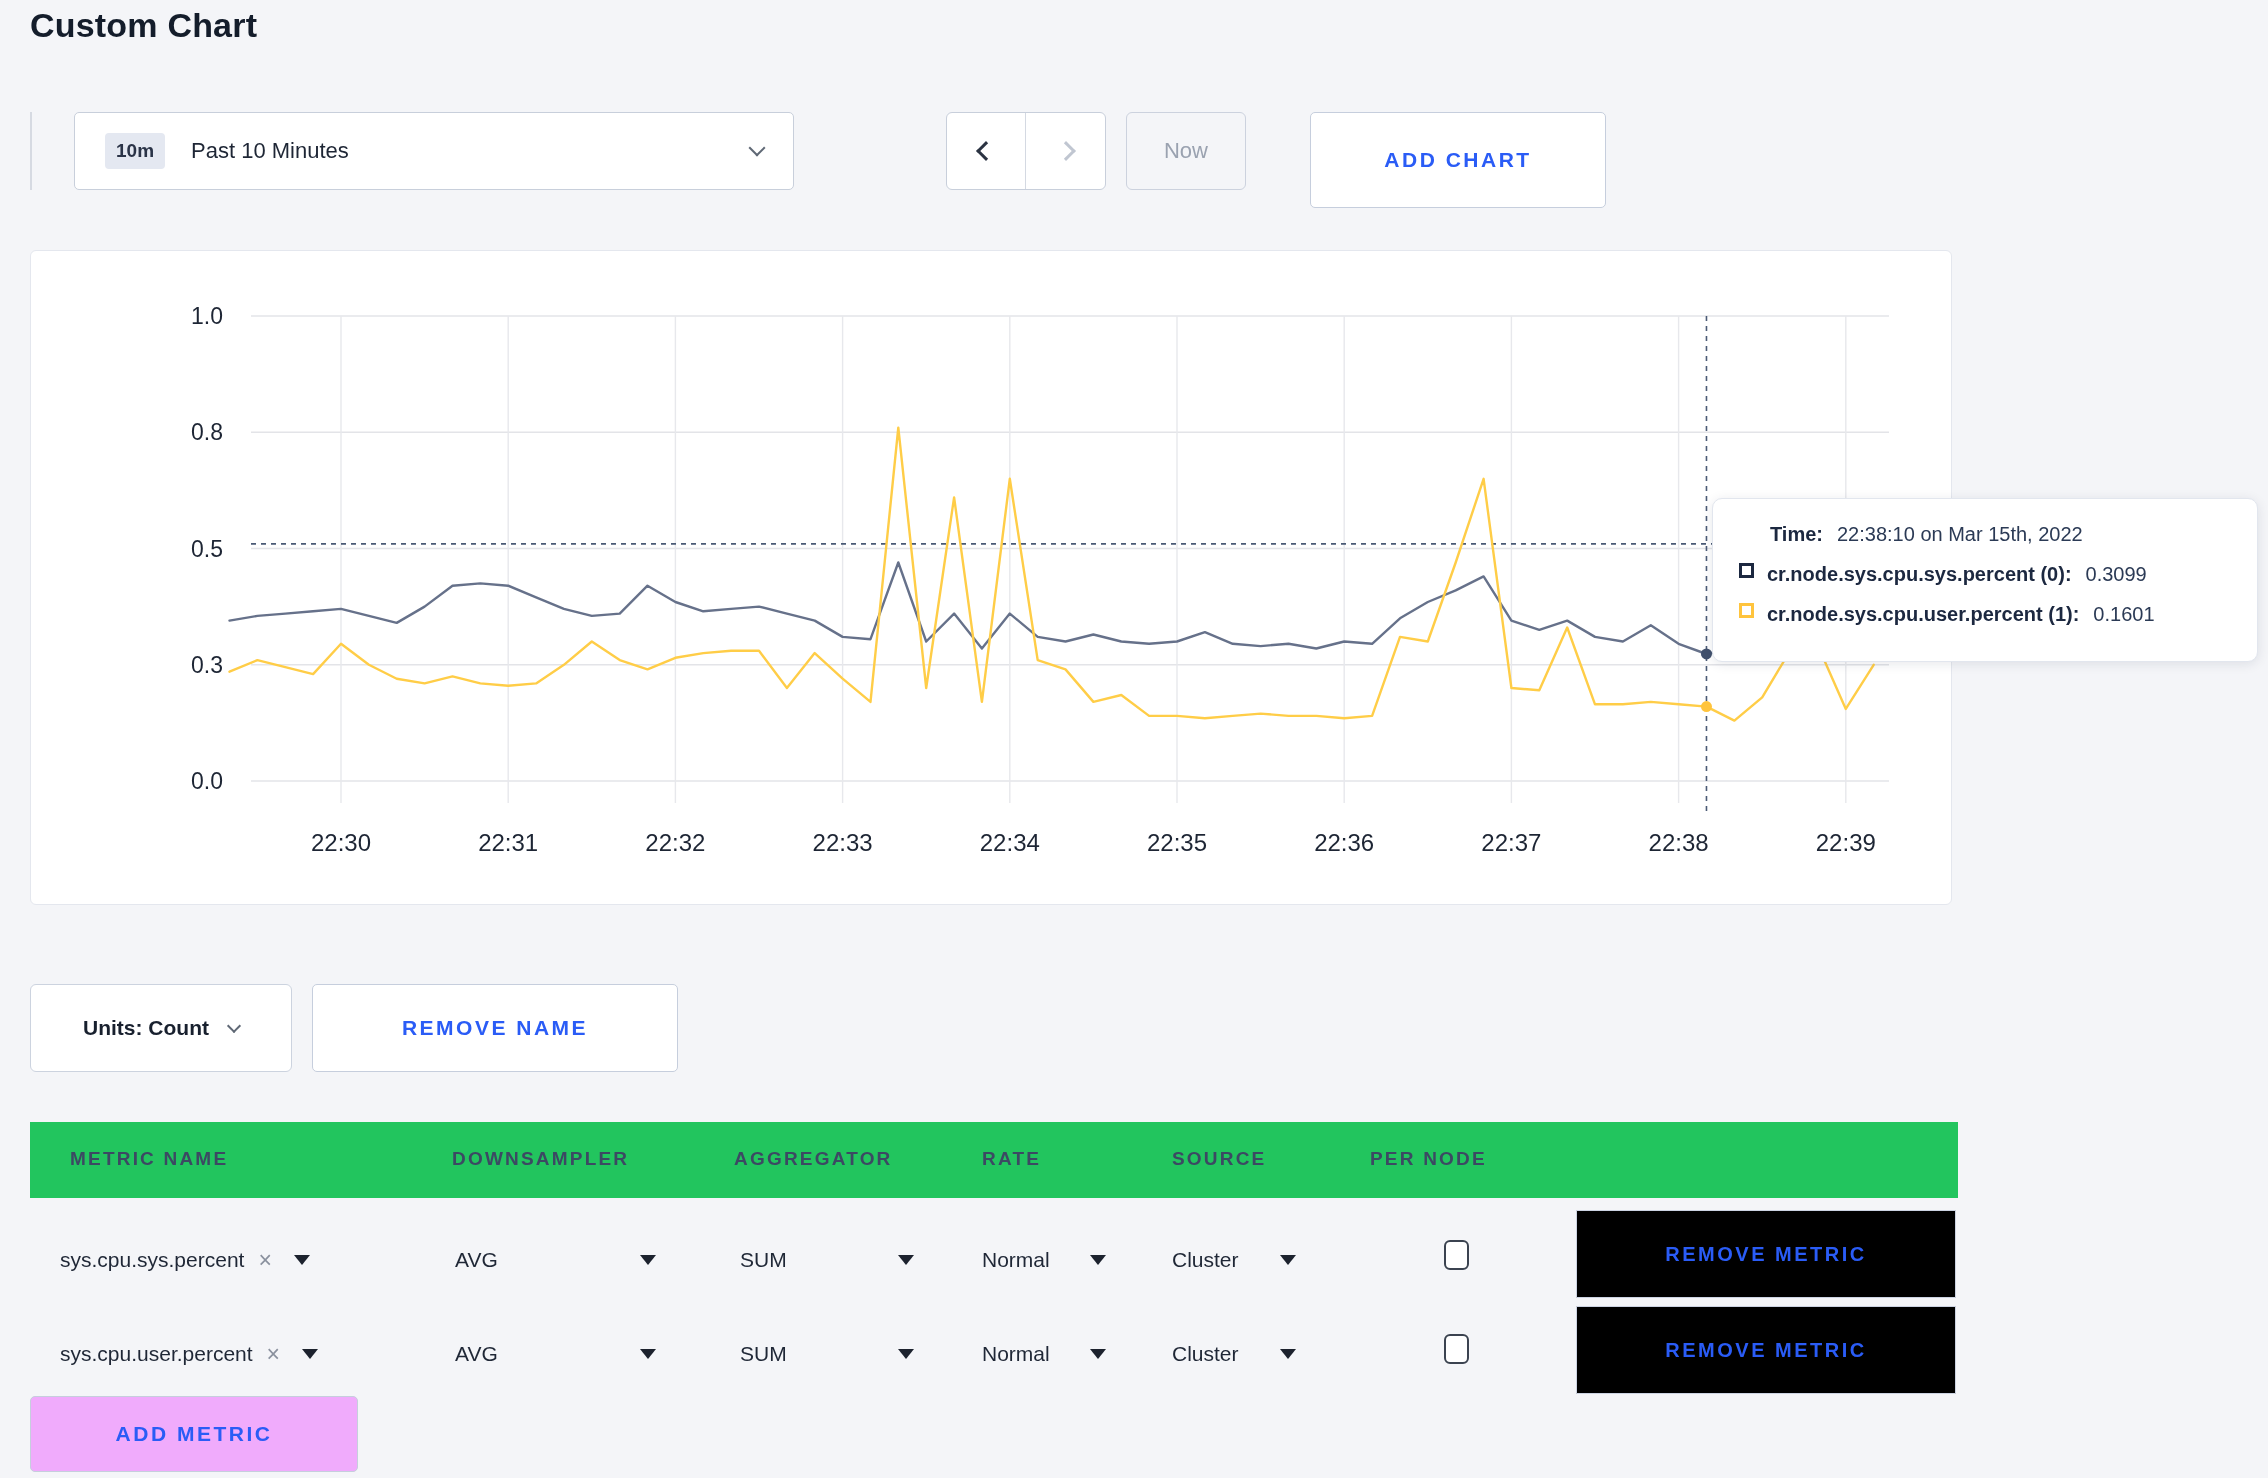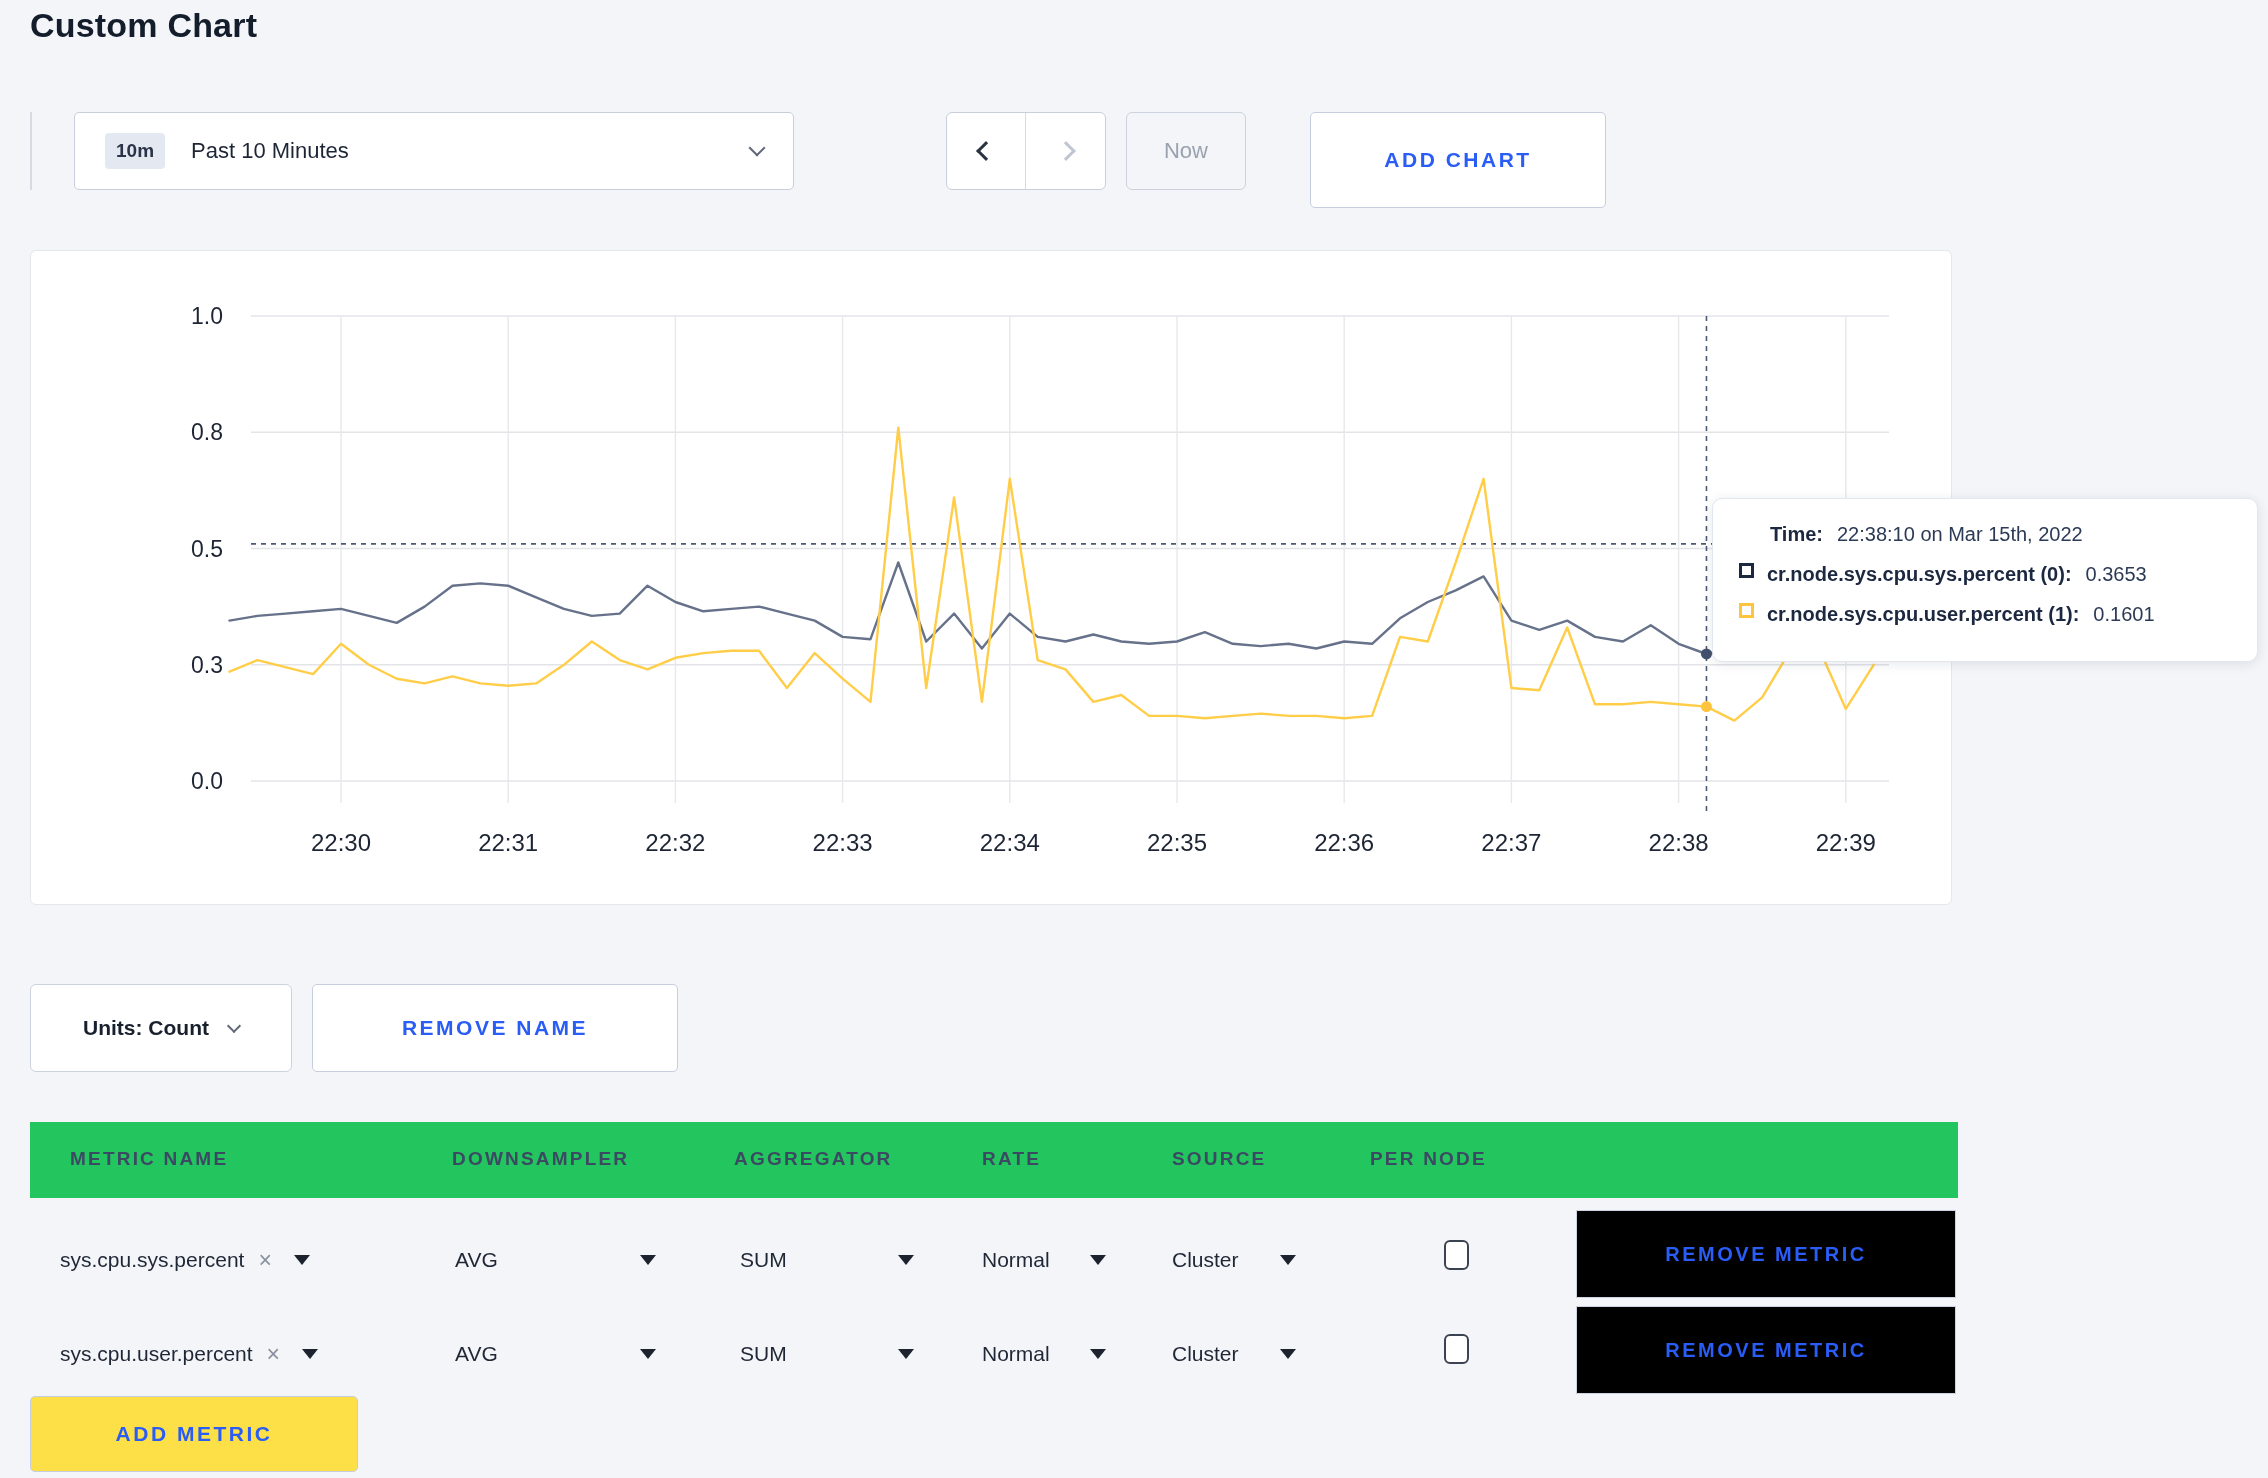--- a/index.html
+++ b/index.html
@@ -101,21 +101,21 @@
   .cell-spread { justify-content:space-between; }
   .cell-spread .caret { margin-left:0; }
 
   .checkbox {
     position:absolute; width:25px; height:30px;
     border:2px solid #3b4350; border-radius:6px; background:#fff; cursor:pointer;
   }
   .remove-metric-btn { width:380px; height:88px; font-size:20px; background:#000000; border-color:#ccd3e2; border-radius:1px; }
   .rm-1 { left:1576px; top:1210px; }
   .rm-2 { left:1576px; top:1306px; }
-  .add-metric-btn { left:30px; top:1396px; width:328px; height:76px; font-size:21px; background:#fde047; }
+  .add-metric-btn { left:30px; top:1396px; width:328px; height:76px; font-size:21px; background:#f0abfc; }
 </style>
 </head>
 <body>
 
 <div class="abs page-title">Custom Chart</div>
 
 <div class="abs tick-divider"></div>
 
 <div class="abs range-select">
   <span class="range-badge">10m</span>
@@ -179,21 +179,21 @@
 
 <div class="abs chart-tooltip">
   <div class="tt-row">
     <span class="tt-spacer"></span>
     <span class="tt-label">Time:</span>
     <span class="tt-value">22:38:10 on Mar 15th, 2022</span>
   </div>
   <div class="tt-row">
     <span class="tt-swatch" style="border-color: rgb(28, 40, 64);"></span>
     <span class="tt-label">cr.node.sys.cpu.sys.percent (0):</span>
-    <span class="tt-value">0.3653</span>
+    <span class="tt-value">0.3099</span>
   </div>
   <div class="tt-row">
     <span class="tt-swatch" style="border-color: rgb(255, 196, 61);"></span>
     <span class="tt-label">cr.node.sys.cpu.user.percent (1):</span>
     <span class="tt-value">0.1601</span>
   </div>
 </div>
 
 <div class="abs units-select">
   <span class="units-label">Units: Count</span>

